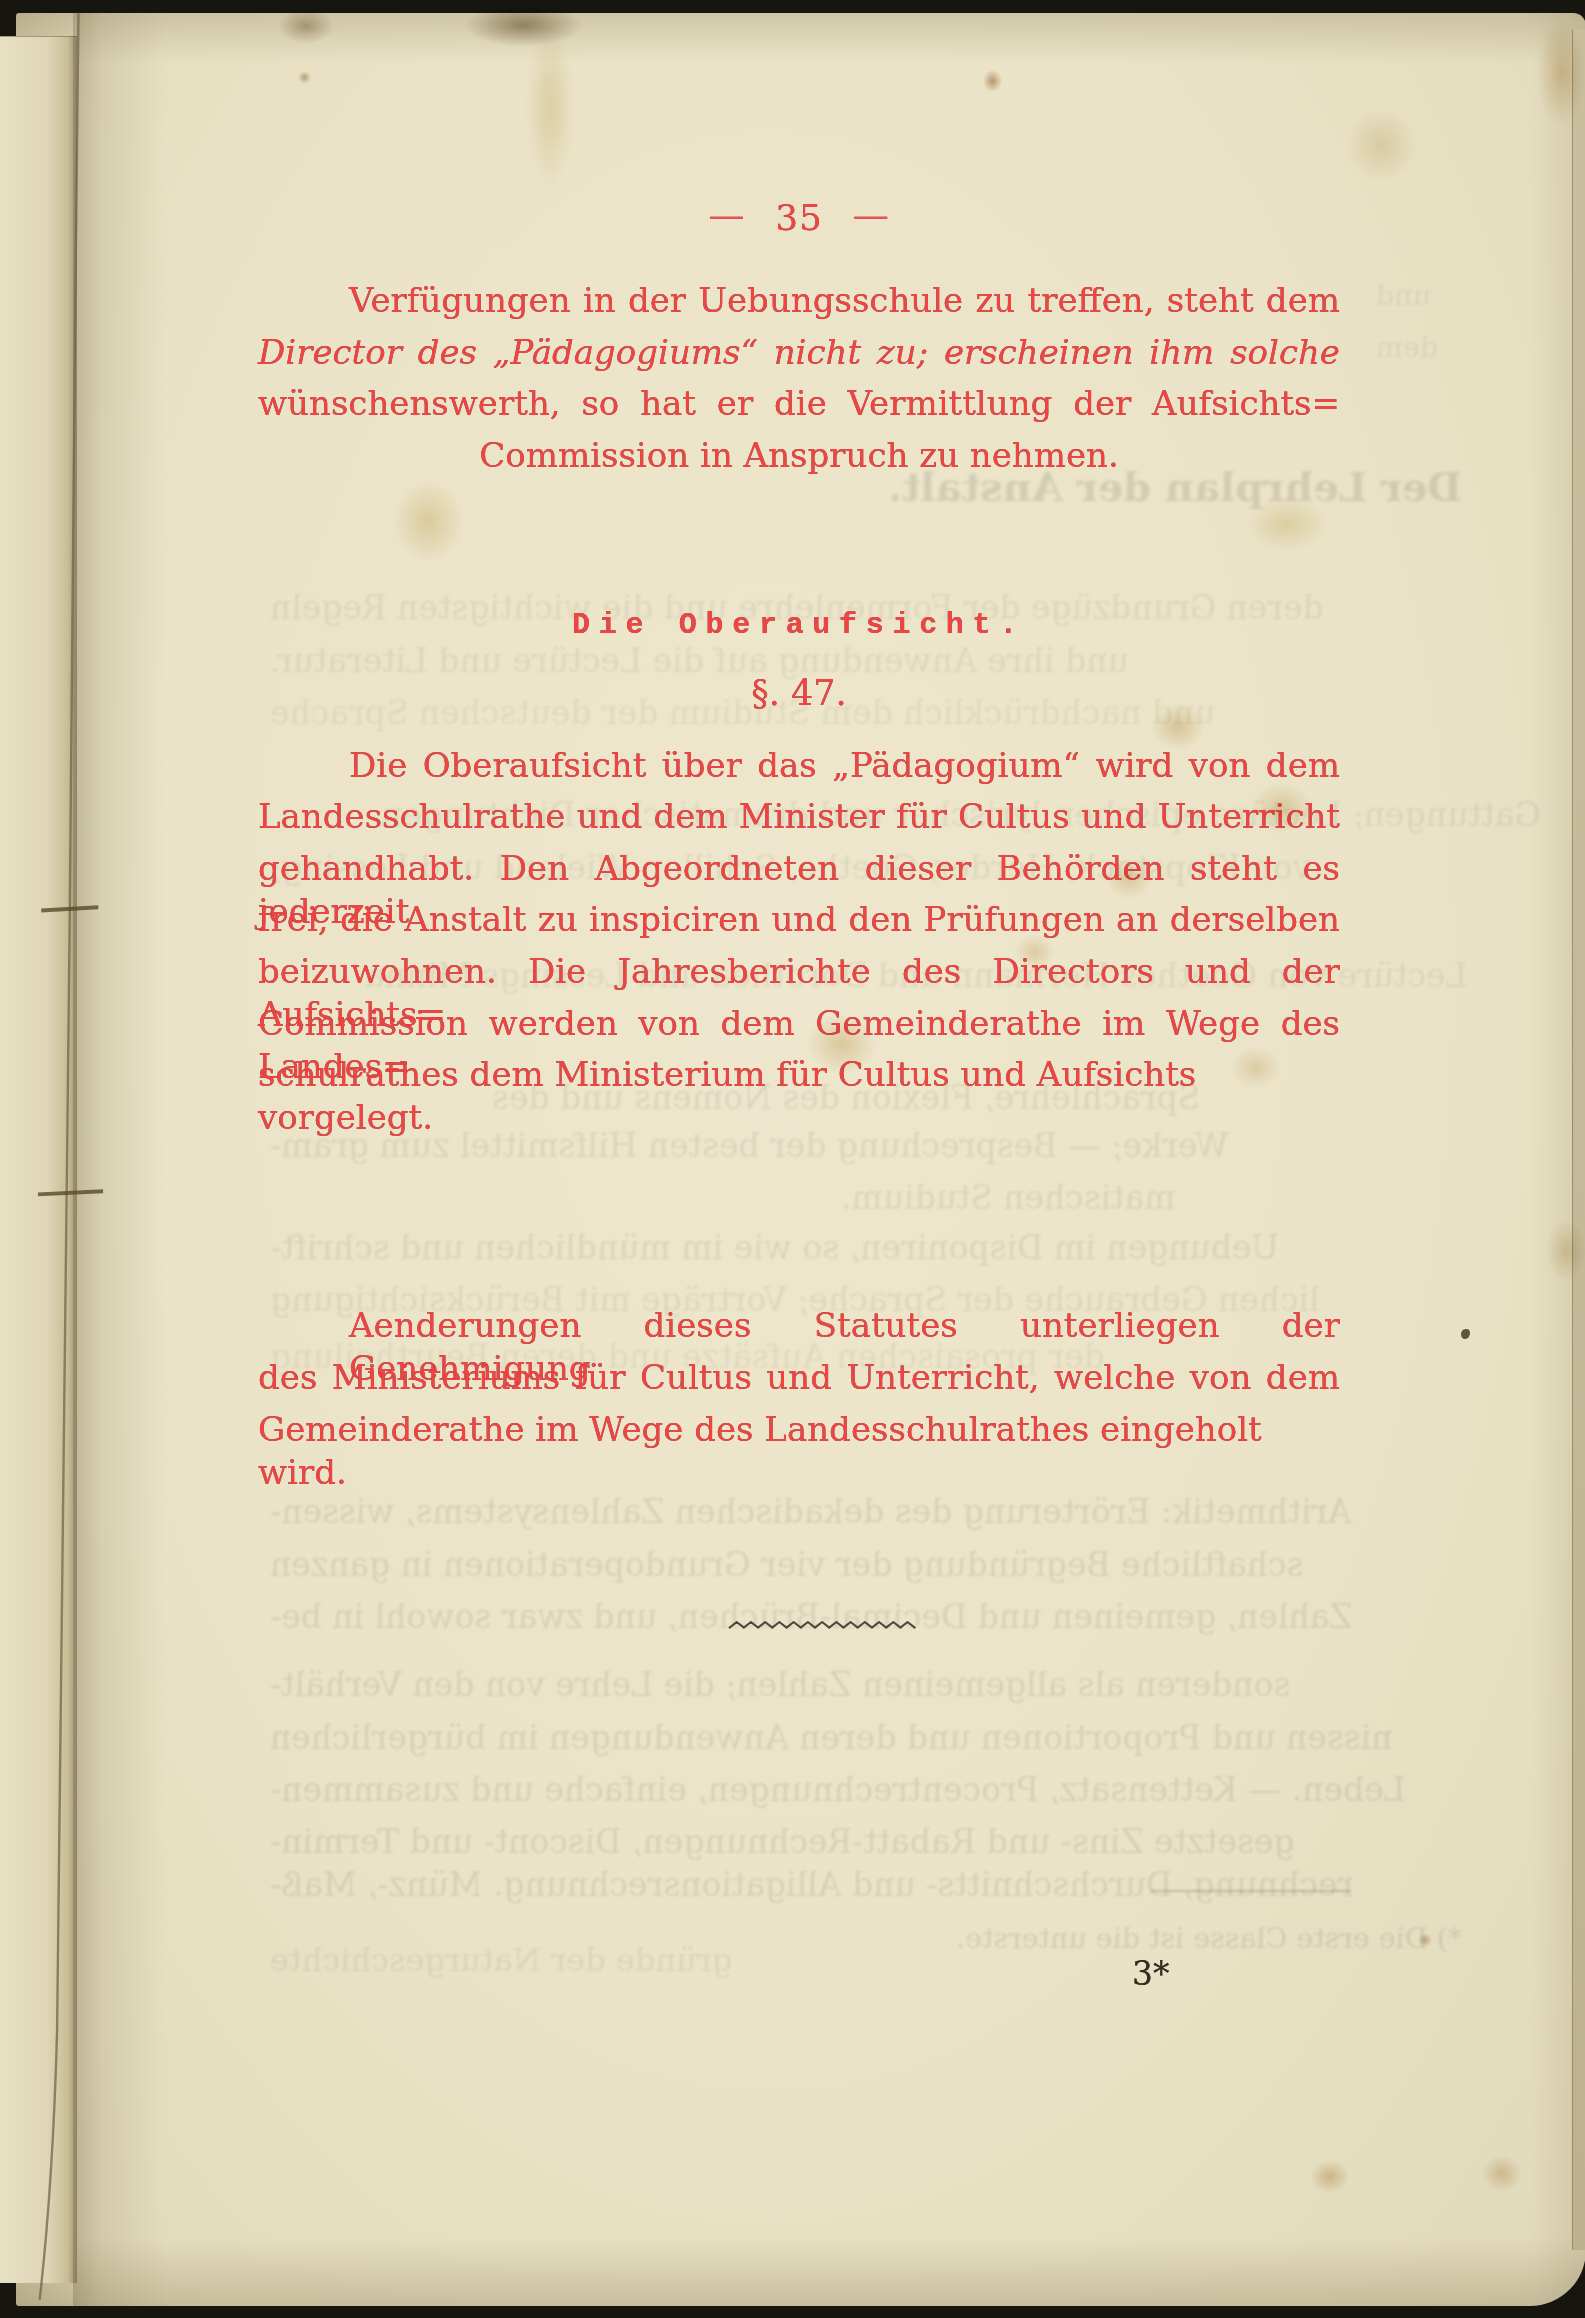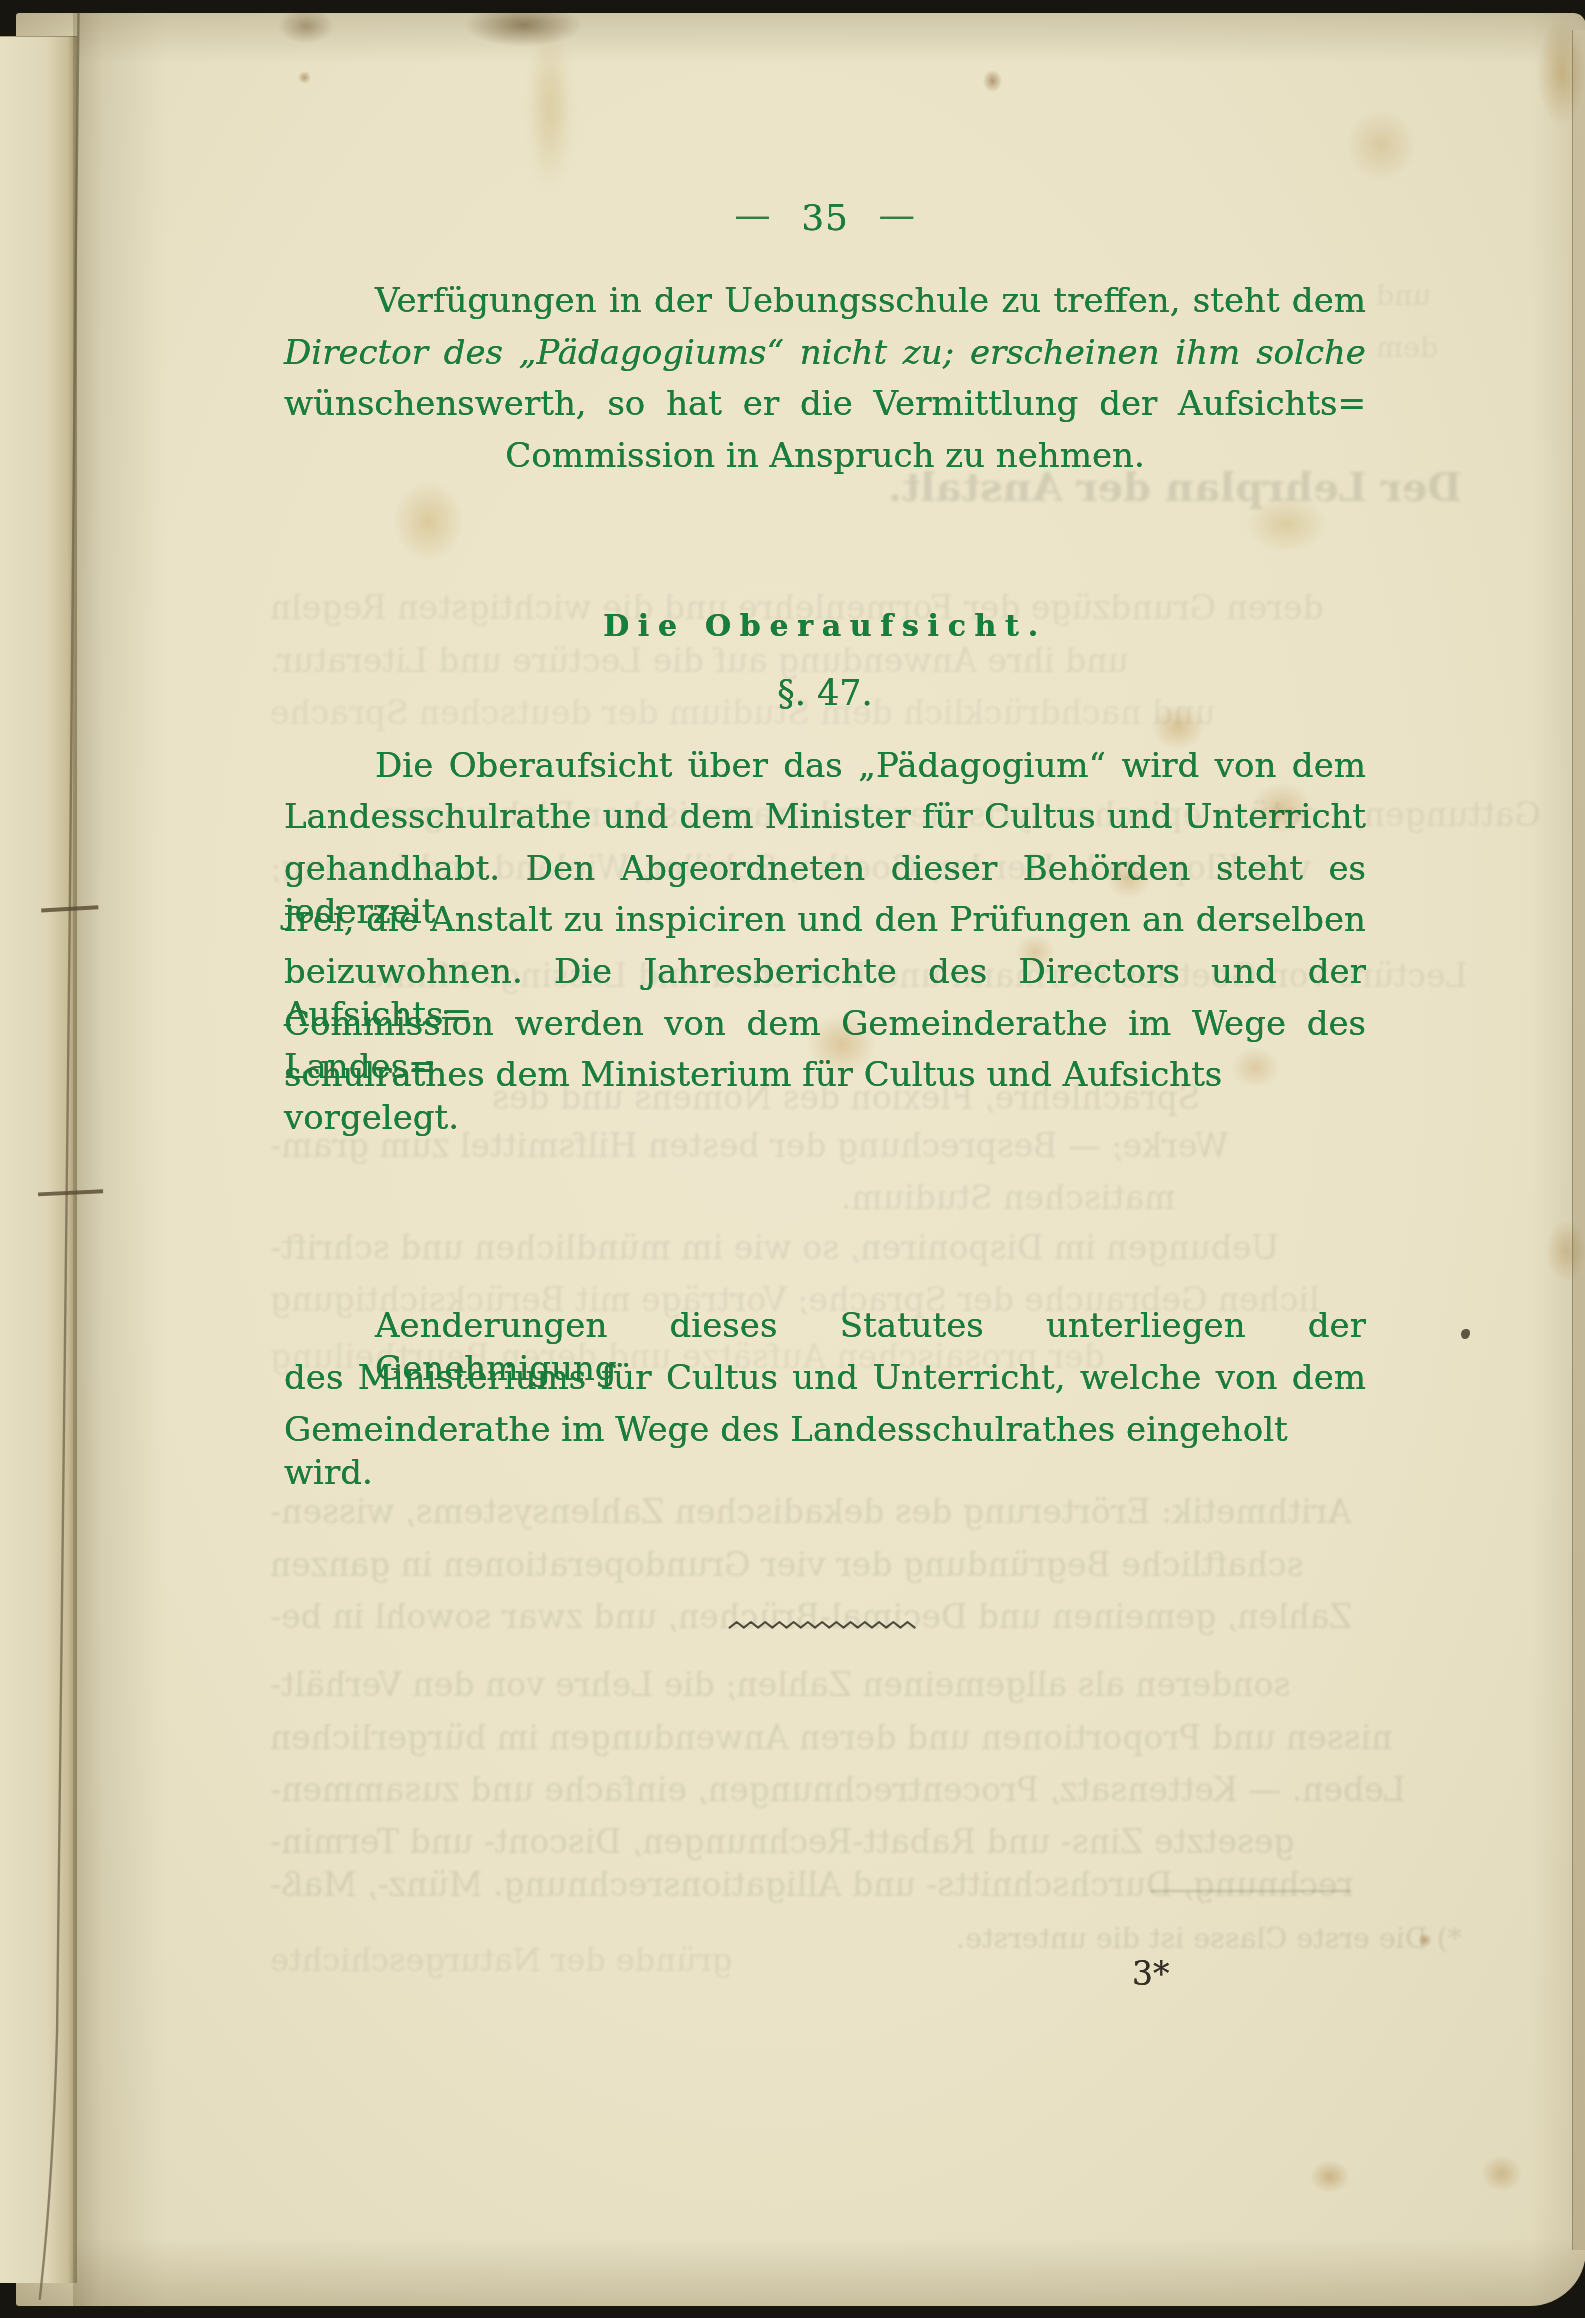--- a/index.html
+++ b/index.html
@@ -15,30 +15,30 @@
       radial-gradient(ellipse at 48% 42%, #eee7cd 0%, #eae3c7 55%, #e0d8b9 100%);}
   .edge-band{position:absolute;right:0;top:30px;width:13.5px;height:2220px;
     background:linear-gradient(180deg,#c9bf9f,#c3b897 60%,#bdb190);
     border-left:1.6px solid rgba(118,106,72,.55);}
   .left-strip{position:absolute;left:0;top:36px;width:77px;height:2246px;
     background:linear-gradient(90deg,#e7e0c3 0%,#ded5b7 62%,#c9bd97 88%,rgba(105,92,55,.55) 100%);
     border-top:1.6px solid rgba(100,88,52,.5);}
   .gutter-shade{position:absolute;left:73px;top:12.7px;width:95px;height:2293px;
     background:linear-gradient(90deg, rgba(100,88,52,.28) 0, rgba(100,88,52,.10) 30%, rgba(100,88,52,0) 100%);}
   .crease-svg{position:absolute;left:0;top:0;}
-  .tline{position:absolute;left:284px;width:1082px;font-size:34px;line-height:1.25;
-         color:#15803d;text-shadow:0 0 0.6px rgba(51,46,35,.8);}
+  .tline{position:absolute;left:258px;width:1082px;font-size:34px;line-height:1.25;
+         color:#ef4444;text-shadow:0 0 0.6px rgba(51,46,35,.8);}
   .just{text-align:justify;text-align-last:justify;}
   .lastline{text-align:left;}
   .indent{padding-left:91px;box-sizing:border-box;}
   .center{text-align:center;}
   .pgheader{top:195px;font-size:36px;letter-spacing:0.8px;}
   .pgheader .dash{display:inline-block;margin:0 30px;transform:translateY(-3.2px);opacity:.92;}
   .h-chapter{top:525px;font-size:42px;font-weight:bold;}
-  .h-sub{top:607px;font-size:30px;font-weight:bold;letter-spacing:8.7px;}
+  .h-sub{top:607px;font-size:30px;font-weight:bold;letter-spacing:8.7px;font-family:Liberation Mono, monospace;}
   .h-par{top:672px;font-size:35px;}
   .h-closing{top:1142px;font-size:30px;font-weight:bold;letter-spacing:6.3px;}
   .h-par48{top:1212px;font-size:35px;}
   .sig{position:absolute;left:1132px;top:1954px;font-size:33px;color:#332e23;
        text-shadow:0 0 0.6px rgba(51,46,35,.8);}
   
   .bleed{position:absolute;white-space:nowrap;color:#6e705e;transform:scaleX(-1);
          filter:blur(1px);font-size:33px;}
   .bleed-h{font-size:40px;font-weight:bold;opacity:.20;filter:blur(1.4px);}
   .op10{opacity:.10}.op12{opacity:.12}.op14{opacity:.14}.op16{opacity:.16}.op18{opacity:.18}

